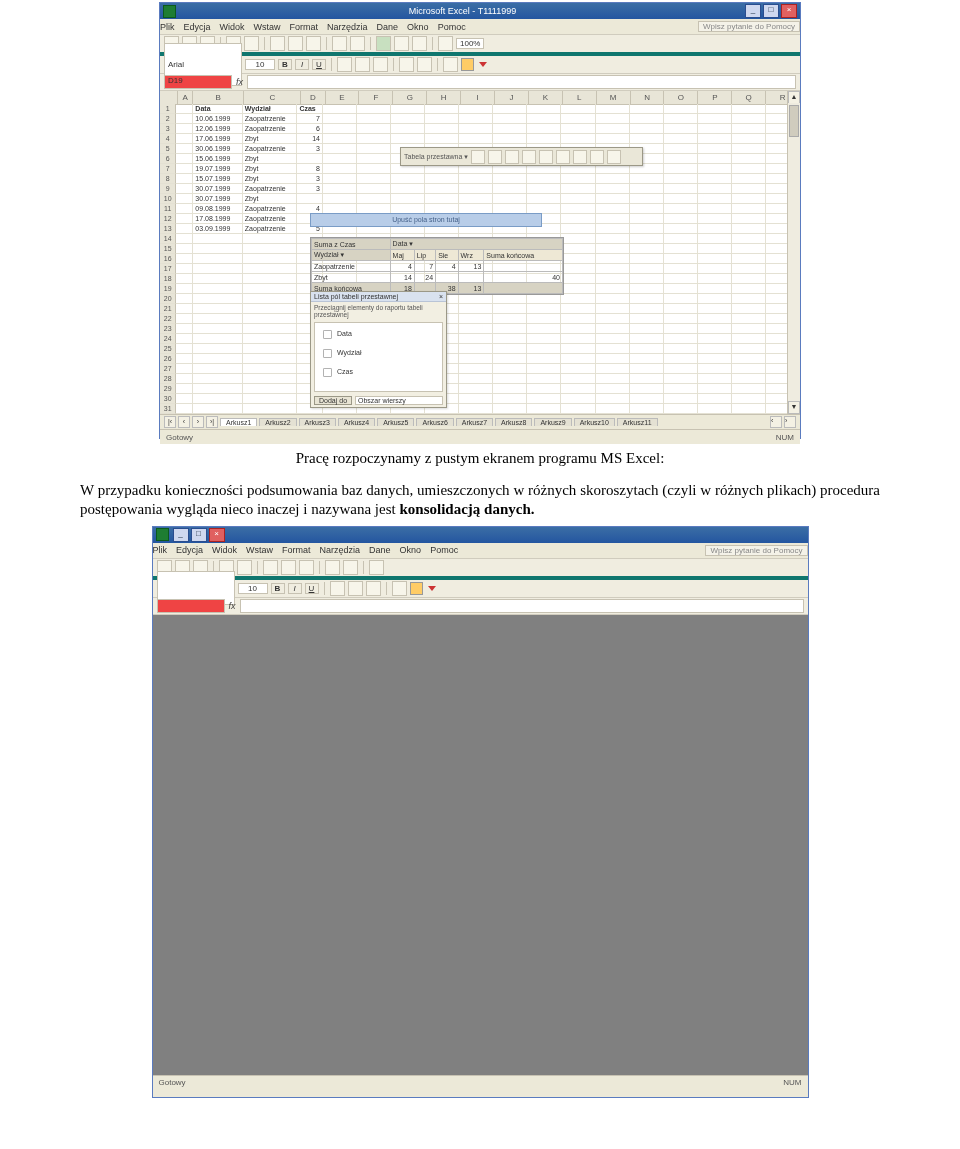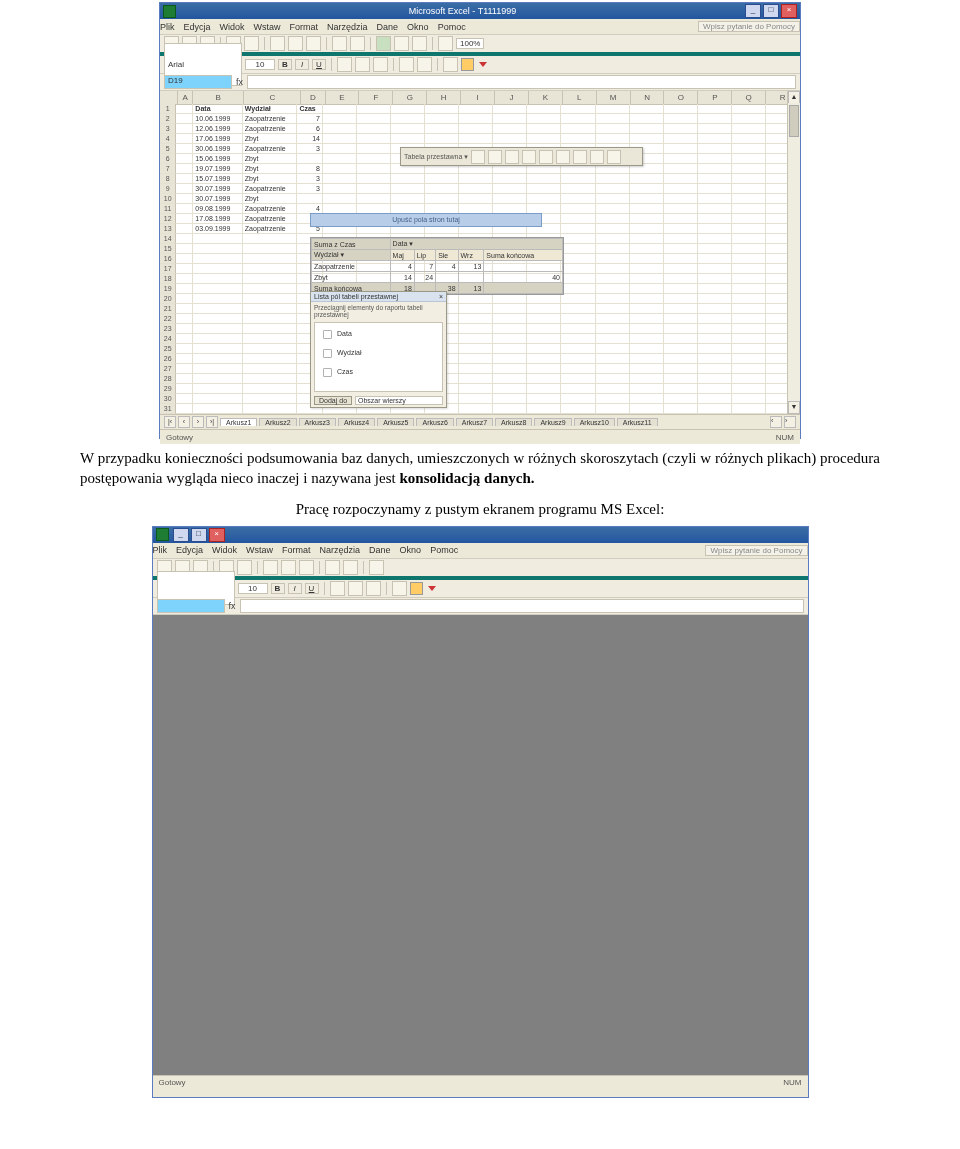--- a/index.html
+++ b/index.html
@@ -90,22 +90,22 @@
   .fmtbar .b { font-weight:bold; width:12px; text-align:center; border:1px solid #c7c2b2;}
   .fmtbar .i { font-style:italic; width:12px; text-align:center; border:1px solid #c7c2b2;}
   .fmtbar .u { text-decoration:underline; width:12px; text-align:center; border:1px solid #c7c2b2;}
   .fmtbar .tri { width:0; height:0; border-left:4px solid transparent;border-right:4px solid transparent;border-top:5px solid #c33; margin-left:2px;}
   .fmtbar .sw { width:11px; height:11px; border:1px solid #999; }
 
   .namebox-row {
     height: 16px; display:flex; align-items:center; background:#f0ede0;
     border-bottom:1px solid #d0ccbe; padding:0 4px; gap:4px;
   }
-  .namebox { width:60px; height:12px; border:1px solid #c7c2b2; background:#7dd3fc; font-size:8px; padding:0 3px;}
-  .fx { font-size:9px; color:#444; }
+  .namebox { width:60px; height:12px; border:1px solid #c7c2b2; background:#ef4444; font-size:8px; padding:0 3px;}
+  .fx { font-style:italic; font-size:9px; color:#444; }
   .formula-bar { flex:1; height:12px; border:1px solid #c7c2b2; background:#fff;}
 
   .sheet-area {
     position: relative; flex:1; background:#fff;
   }
   .first .sheet-area { height: 323px; }
   .second .sheet-area { height: 460px; background:#808080; }
 
   
   .grid {
@@ -1044,24 +1044,24 @@
     <div class="scroll"></div>
     <div class="vs">‹</div>
     <div class="vs">›</div>
   </div>
   <div class="statusbar">
     <span>Gotowy</span>
     <span>NUM</span>
   </div>
 </div>
 
+<div class="para" style="text-align:center">Pracę rozpoczynamy z pustym ekranem programu MS Excel:</div>
 <div class="para">
   <span>W przypadku konieczności podsumowania baz danych, umieszczonych w różnych skoroszytach (czyli w różnych plikach) procedura postępowania wygląda nieco inaczej i nazywana jest </span><span class="bold">konsolidacją danych.</span>
 </div>
-<div class="para" style="text-align:center">Pracę rozpoczynamy z pustym ekranem programu MS Excel:</div>
 
 <div class="excel-window second">
   <div class="titlebar">
     <div class="app-icon"></div>
     <div class="win-btns">
       <div class="win-btn">_</div>
       <div class="win-btn">□</div>
       <div class="win-btn close">×</div>
     </div>
   </div>

